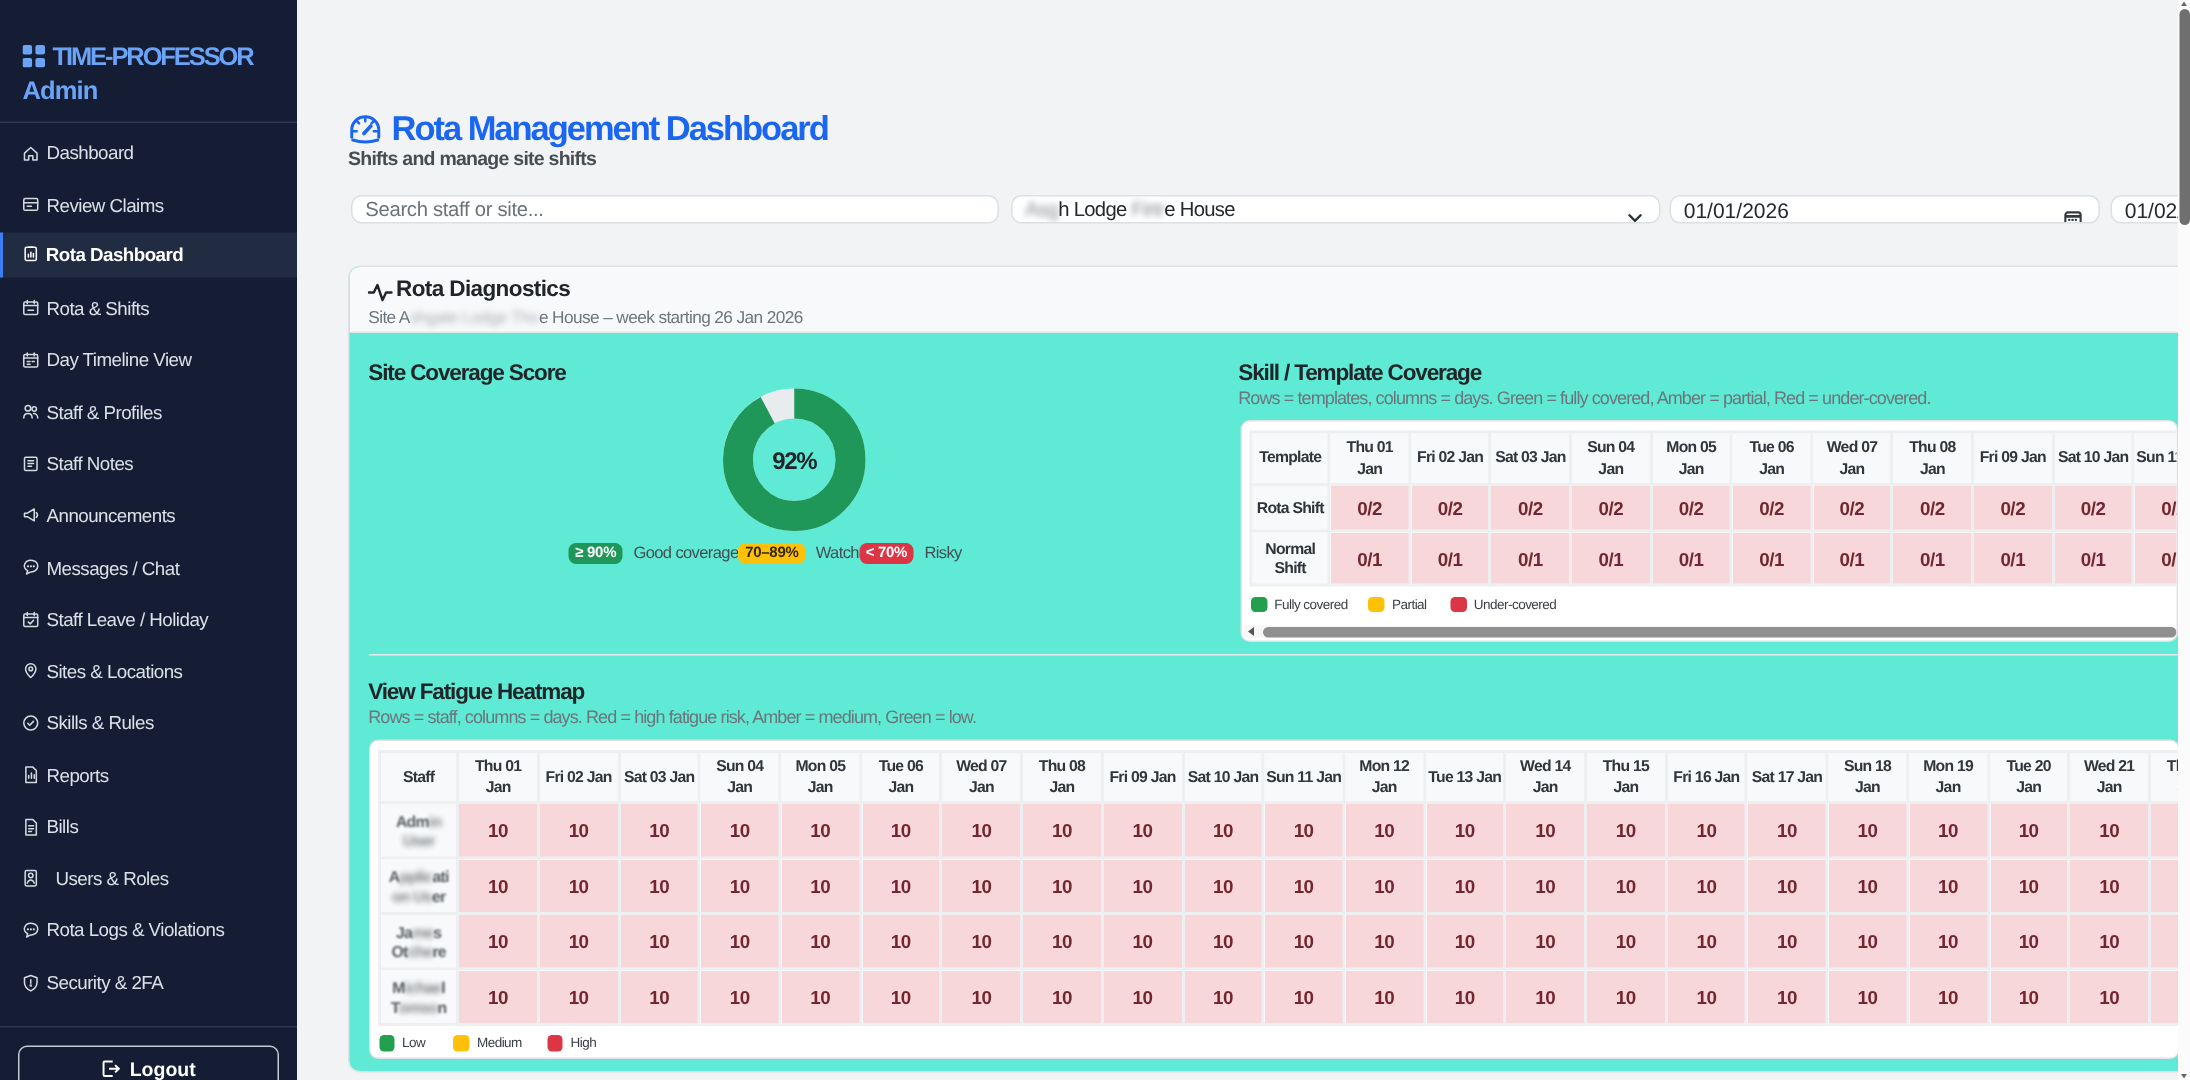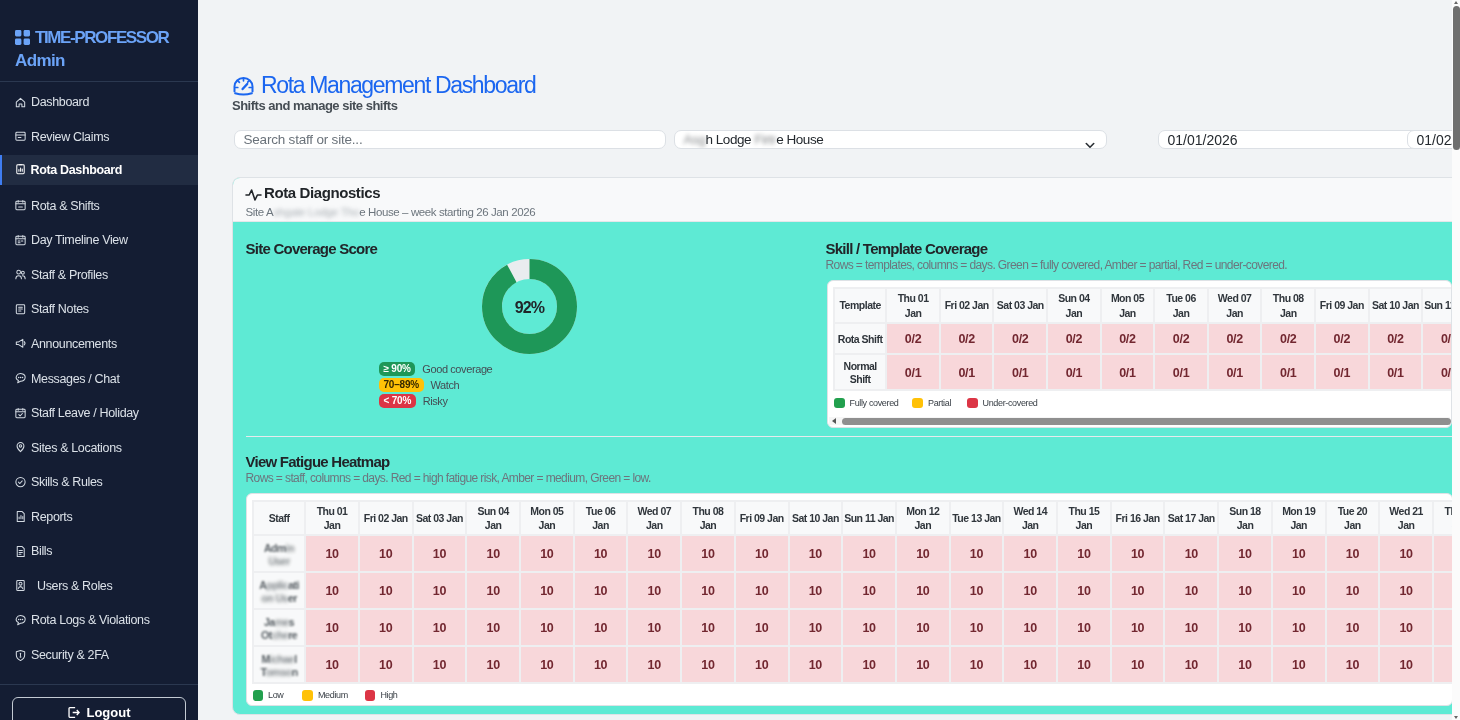--- a/index.html
+++ b/index.html
@@ -9,35 +9,35 @@
 
 #sb{position:absolute;left:0;top:0;width:198px;height:720px;background:#141d33}
 #brand{position:absolute;left:13px;top:27px;width:180px;font-weight:bold;font-size:17px;line-height:22.5px;color:#6ba3f7;letter-spacing:-1.4px}
 #brand svg{vertical-align:-2px;margin-right:5px}
 .sbline{position:absolute;left:0;width:198px;border-top:1px solid #2b3850}
 .nv{position:absolute;left:0;width:198px;height:30px;display:flex;align-items:center;padding-left:14px;color:#dbe1e8;font-size:12.5px;letter-spacing:-0.35px;white-space:nowrap}
 .nv svg{margin-right:4px;flex:0 0 auto}
 .nv.act{background:#212c42;border-left:2.5px solid #3f7df2;padding-left:11.5px;font-weight:bold;color:#fff}
 #logout{position:absolute;left:12px;top:697px;width:174px;height:30px;border:1.5px solid #c3cad3;border-radius:6px;display:flex;align-items:center;justify-content:center;color:#fff;font-size:13px;font-weight:bold;gap:6px}
 
-#h1{position:absolute;left:261px;top:72px;font-size:23px;font-weight:normal;color:#1b66f0;letter-spacing:-1.35px}
+#h1{position:absolute;left:261px;top:72px;font-size:23px;font-weight:bold;color:#1b66f0;letter-spacing:-1.35px}
 #h1sub{position:absolute;left:232px;top:98px;font-size:13px;font-weight:bold;color:#464d54;letter-spacing:-0.5px}
 .inp{position:absolute;top:130px;height:19px;background:#fff;border:1px solid #dce0e5;border-radius:7px;font-size:13.5px;letter-spacing:-0.2px;color:#24292e;display:flex;align-items:center;padding:0 8.5px;white-space:nowrap;overflow:hidden}
 .ph{color:#6a727a}
 .blur{filter:blur(2px);opacity:.55}
 .blur2{filter:blur(1.6px);opacity:.75}
 
 #card{position:absolute;left:232px;top:177px;width:1445px;height:538px;background:#5eead4;border:1px solid #dee2e6;border-radius:8px;overflow:hidden}
 #chead{position:absolute;left:0;top:0;width:100%;height:44px;background:#f8f9fa;border-bottom:1px solid #e4e7ea}
 #ctitle{position:absolute;left:31px;top:6px;font-size:15px;letter-spacing:-0.4px;font-weight:bold;color:#212529}
 #csub{position:absolute;left:12.5px;top:28px;font-size:11.5px;letter-spacing:-0.4px;color:#6c757d;white-space:nowrap}
 .h2{position:absolute;font-size:15px;letter-spacing:-0.75px;font-weight:bold;color:#212529}
 .desc{position:absolute;font-size:12px;letter-spacing:-0.6px;color:#6c757d;white-space:nowrap}
 
-#dleg{position:absolute;left:146px;top:183px;width:302px;display:flex;flex-direction:column;align-items:flex-start}
+#dleg{position:absolute;left:146px;top:183px;width:302px;display:flex;flex-direction:row;align-items:flex-end}
 #dleg .row{display:flex;align-items:center;height:16.1px}
 .badge{font-size:10px;font-weight:bold;border-radius:5px;padding:1.5px 4.5px;line-height:1.15;letter-spacing:-0.2px}
 .bg-g{background:#1e9758;color:#fff}
 .bg-y{background:#ffc107;color:#332701}
 .bg-r{background:#dc3545;color:#fff}
 #dleg .lb{font-size:11px;letter-spacing:-0.4px;color:#454c53;margin-left:7px}
 
 .twrap{position:absolute;background:#fff;border:1px solid #dee2e6;border-radius:6px;overflow:hidden}
 table{border-collapse:collapse;table-layout:fixed}
 th,td{border:2px solid #eeeff1;text-align:center;vertical-align:middle;overflow:hidden}
@@ -158,21 +158,21 @@
 
 <div class="inp" style="left:234px;width:432px">
     <span class="ph">Search staff or site...</span>
   </div>
 <div class="inp" style="left:674px;width:433px">
     <span style="letter-spacing:-0.45px"><span class="blur">Asg</span>h Lodge <span class="blur">Firtr</span>e House</span>
   <svg class="abs" style="right:11px;top:11px" width="10" height="7" viewBox="0 0 10 7" fill="none" stroke="#2b3035" stroke-width="1.6" stroke-linecap="round">
       <path d="M1.3 1.5 5 5.2 8.7 1.5"></path>
     </svg>
 </div>
-<div class="inp" style="left:1158px;width:287px;font-size:14px;letter-spacing:0">01/01/2026
+<div class="inp" style="left:1113px;width:287px;font-size:14px;letter-spacing:0">01/01/2026
   <svg class="abs" style="right:11px;top:9px" width="12" height="12" viewBox="0 0 12 12" fill="none" stroke="#343a40" stroke-width="1.4">
       <rect x="0.9" y="1.6" width="10.2" height="9.6" rx="1.7"></rect>
       <path d="M1 4.3h10" stroke-width="1.8"></path>
       <path d="M3.4 6.6h.2M5.6 6.6h.2M7.8 6.6h.2M3.4 8.8h.2M5.6 8.8h.2" stroke-width="1.5" stroke-linecap="round"></path>
     </svg>
 </div>
 <div class="inp" style="left:1407px;width:287px;font-size:14px;letter-spacing:0">01/02/2026</div>
 
 <div id="card">
   <div id="chead"></div>

